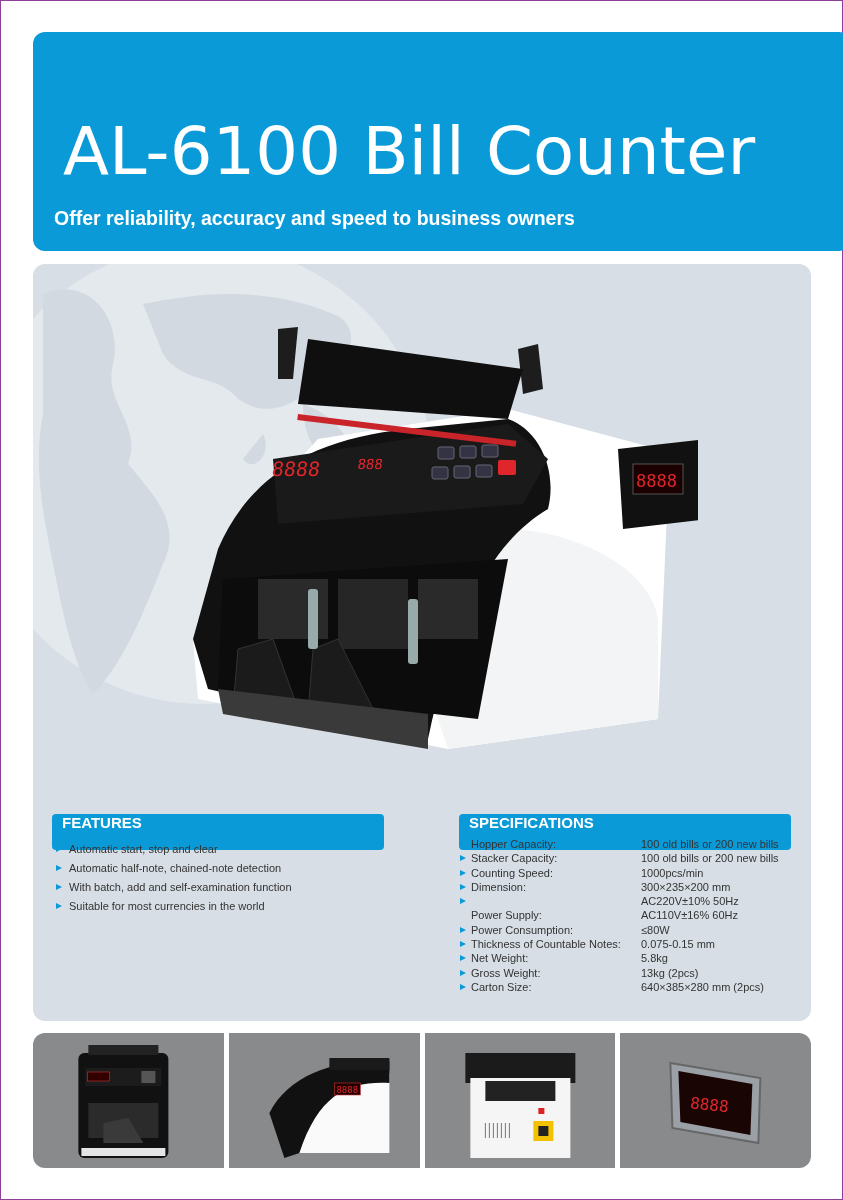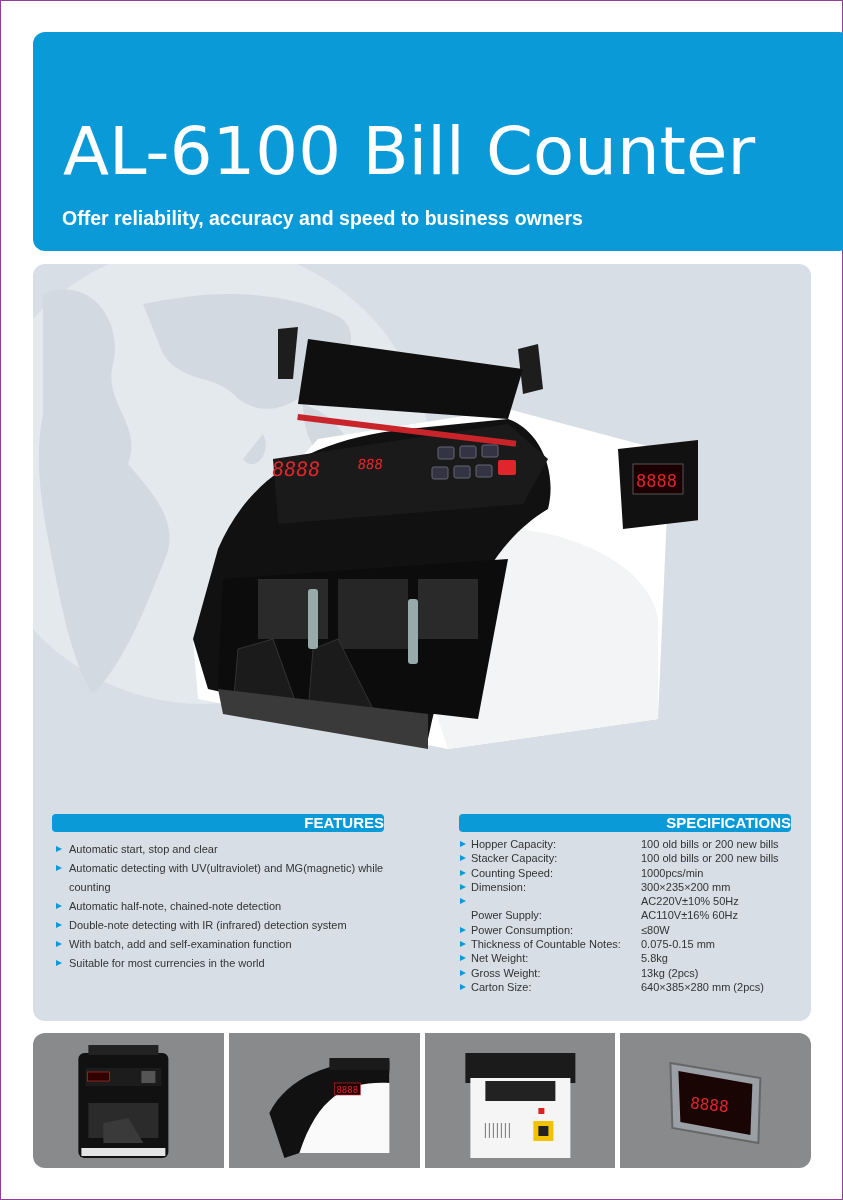--- a/index.html
+++ b/index.html
@@ -1,24 +1,24 @@
 <!DOCTYPE html>
 <html><head>
 <meta charset="utf-8">
 <style>
   html,body{margin:0;padding:0;}
   body{width:843px;height:1200px;background:#fff;position:relative;overflow:hidden;font-family:"Liberation Sans",sans-serif;}
   .frame{position:absolute;left:0;top:0;width:841px;height:1198px;border:1px solid #8e3f97;box-sizing:content-box;}
   .hero{position:absolute;left:33px;top:32px;width:818px;height:219px;background:#0a9ad8;border-radius:12px;}
   .hero h1{position:absolute;left:30px;top:82px;margin:0;color:#fff;font-family:"DejaVu Sans",sans-serif;font-weight:normal;font-size:66px;line-height:76px;letter-spacing:0px;transform:scaleX(1.02);transform-origin:left;}
-  .hero p{position:absolute;left:29px;top:174px;margin:0;color:#fff;font-weight:bold;font-size:19.5px;line-height:24px;}
+  .hero p{position:absolute;left:21px;top:174px;margin:0;color:#fff;font-weight:bold;font-size:19.5px;line-height:24px;}
   .panel{position:absolute;left:33px;top:264px;width:778px;height:757px;background:#d7dee5;border-radius:12px;overflow:hidden;}
   .panel .map{position:absolute;left:0;top:0;width:520px;height:540px;}
   .machine{position:absolute;left:145px;top:55px;width:520px;height:440px;}
-  .section-title{position:absolute;height:18px;background:#0a9ad8;border-radius:4px;color:#fff;font-weight:bold;font-size:15px;line-height:18px;padding-left:10px;box-sizing:border-box;text-align:right;}
+  .section-title{position:absolute;height:36px;background:#0a9ad8;border-radius:4px;color:#fff;font-weight:bold;font-size:15px;line-height:18px;padding-left:10px;box-sizing:border-box;}
   .features-title{left:19px;top:550px;width:332px;}
   .specs-title{left:426px;top:550px;width:332px;}
   ul.features{position:absolute;left:19px;top:572px;margin:4px;padding:0;list-style:none;width:360px;}
   ul.features li{position:relative;padding-left:13px;font-size:11px;line-height:19px;color:#333;}
   ul.features li .arrow, .spec .arrow{position:absolute;left:0;top:6px;width:0;height:0;border-left:6px solid #0a9ad8;border-top:3.5px solid transparent;border-bottom:3.5px solid transparent;}
   .specs{position:absolute;left:427px;top:573px;width:340px;}
   .spec{position:relative;padding-left:11px;font-size:11px;line-height:14.3px;color:#333;display:flex;align-items:flex-end;}
   .spec .arrow{top:4px;}
   .spec .k{width:170px;flex:none;}
   .spec .v{flex:1;}
@@ -74,23 +74,21 @@
     <path d="M60 330 L95 320 L120 390 L55 390 Z" fill="#1b1b1b" stroke="#333"></path>
     <path d="M135 330 L160 320 L200 400 L130 395 Z" fill="#1b1b1b" stroke="#333"></path>
     <rect x="130" y="270" width="10" height="60" fill="#9aa" rx="3"></rect>
     <rect x="230" y="280" width="10" height="65" fill="#9aa" rx="3"></rect>
     <path d="M40 370 L250 395 L250 430 L45 395 Z" fill="#3a3a3a"></path>
   </svg>
 
   <div class="section-title features-title">FEATURES</div>
   <ul class="features">
     <li><span class="arrow"></span><span>Automatic start, stop and clear</span></li>
-    <li><span class="arrow"></span><span>Automatic detecting with UV(ultraviolet) and MG(magnetic) while counting</span></li>
     <li><span class="arrow"></span><span>Automatic half-note, chained-note detection</span></li>
-    <li><span class="arrow"></span><span>Double-note detecting with IR (infrared) detection system</span></li>
     <li><span class="arrow"></span><span>With batch, add and self-examination function</span></li>
     <li><span class="arrow"></span><span>Suitable for most currencies in the world</span></li>
   </ul>
 
   <div class="section-title specs-title">SPECIFICATIONS</div>
   <div class="specs">
     <div class="spec">
         <span class="arrow"></span>
         <span class="k">Hopper Capacity:</span>
         <span class="v">

